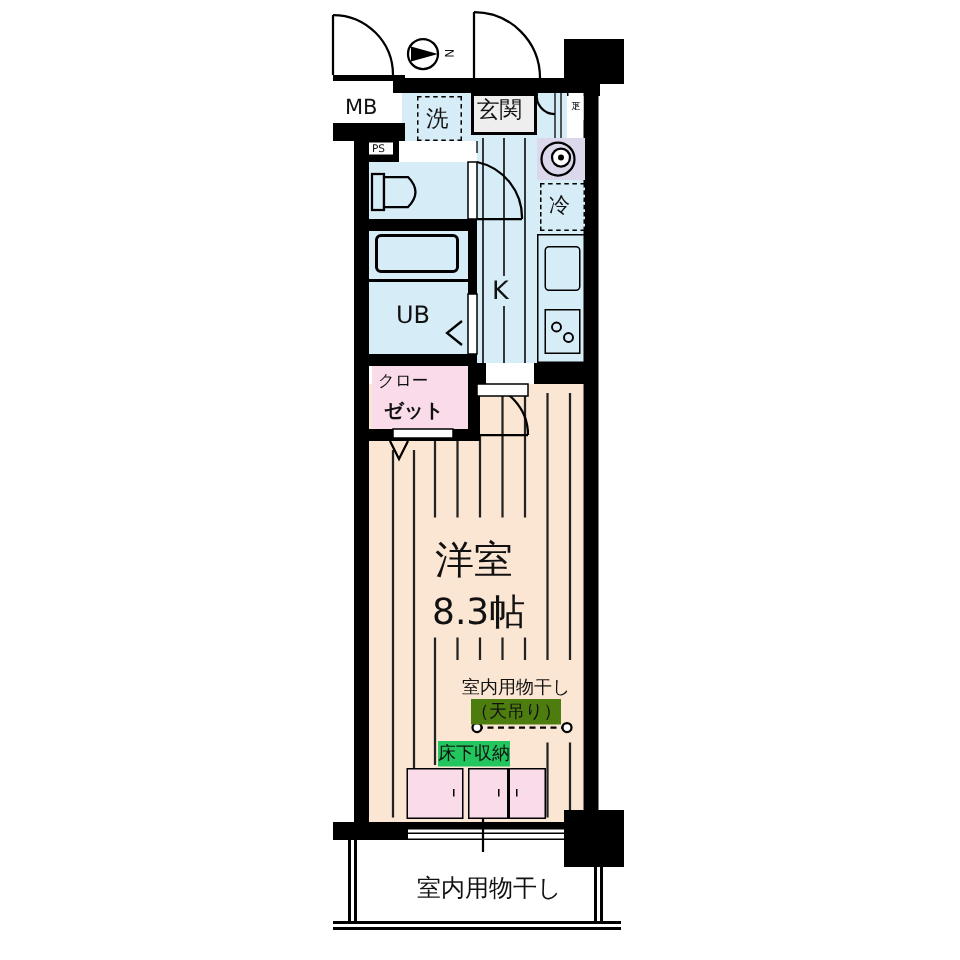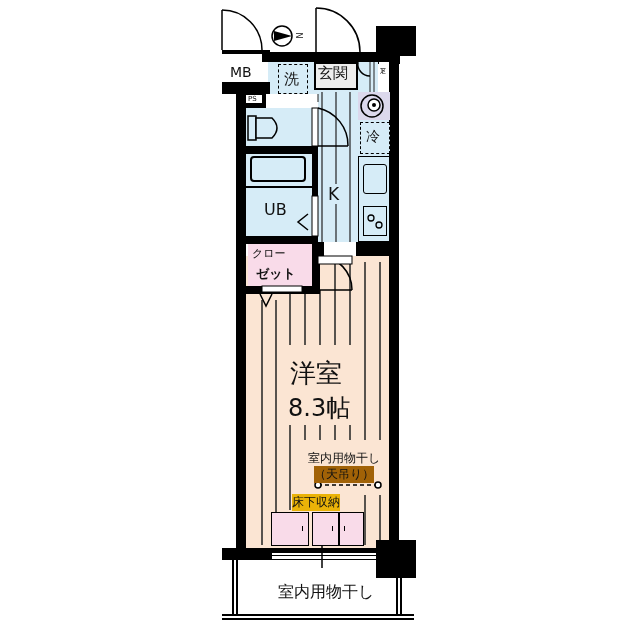--- a/index.html
+++ b/index.html
@@ -159,21 +159,21 @@
   <circle cx="379" cy="225" r="3" fill="none" stroke="#000" stroke-width="1.3"></circle>
 </svg>
 <div class="lbl" style="left:328px;top:184px;font-size:17px;background:#d6ecf7;">K</div>
 
 <div class="lbl" style="left:252px;top:246px;font-size:11px;">クロー</div>
 <div class="lbl" style="left:256px;top:265px;font-size:13px;font-weight:bold;">ゼット</div>
 
 <div class="lbl" style="left:290px;top:356px;font-size:26px;background:#fbe5d3;">洋室</div>
 <div class="lbl" style="left:288px;top:392px;font-size:24px;background:#fbe5d3;">8.3帖</div>
 <div class="lbl" style="left:308px;top:450px;font-size:12px;background:#fbe5d3;">室内用物干し</div>
-<div class="lbl" style="left:314px;top:466px;font-size:12px;background:#a16207;">（天吊り）</div>
-<div class="lbl" style="left:292px;top:494px;font-size:12px;background:#eab308;">床下収納</div>
+<div class="lbl" style="left:314px;top:466px;font-size:12px;background:#4d7c0f;">（天吊り）</div>
+<div class="lbl" style="left:292px;top:494px;font-size:12px;background:#22c55e;">床下収納</div>
 
 <div class="abs" style="left:271px;top:512px;width:38px;height:34px;background:#f9dbe9;border:1.5px solid #000;box-sizing:border-box;"></div>
 <div class="abs" style="left:312px;top:512px;width:52px;height:34px;background:#f9dbe9;border:1.5px solid #000;box-sizing:border-box;"></div>
 <div class="abs" style="left:338px;top:512px;width:1.5px;height:34px;background:#000;"></div>
 <div class="abs" style="left:302px;top:526px;width:1px;height:5px;background:#000;"></div>
 <div class="abs" style="left:332px;top:526px;width:1px;height:5px;background:#000;"></div>
 <div class="abs" style="left:344px;top:526px;width:1px;height:5px;background:#000;"></div>
 
 </body></html>

